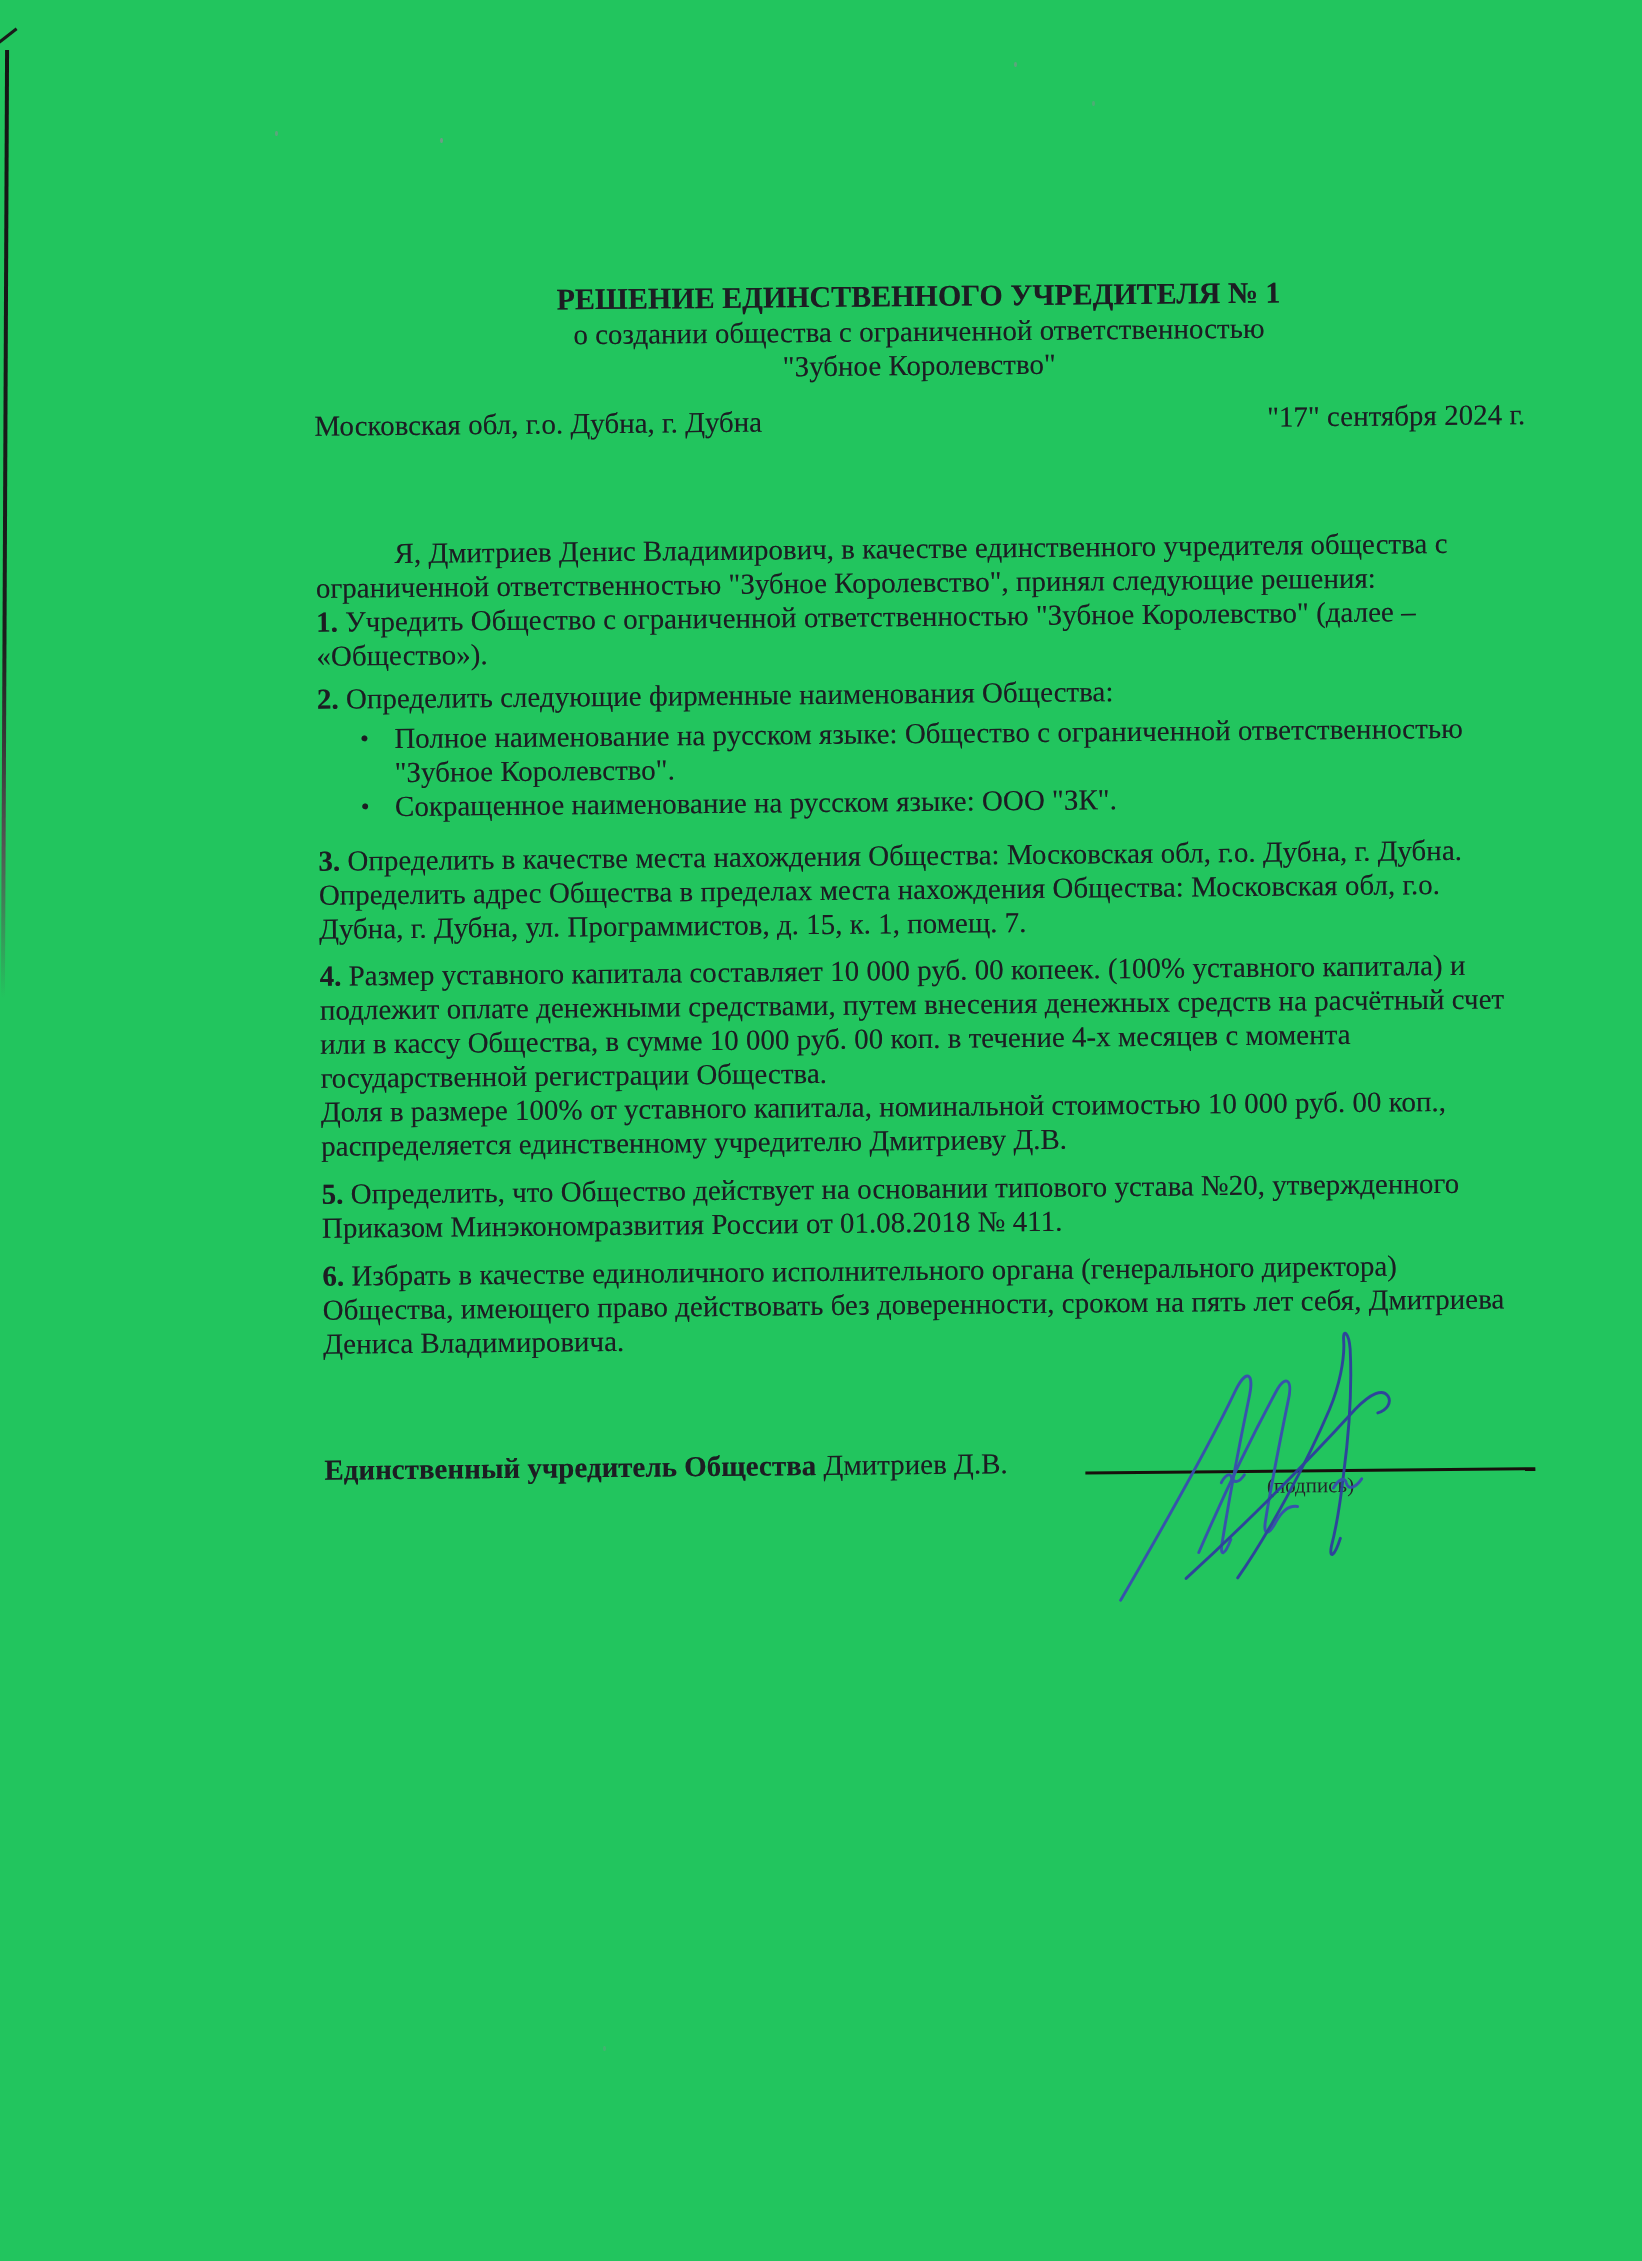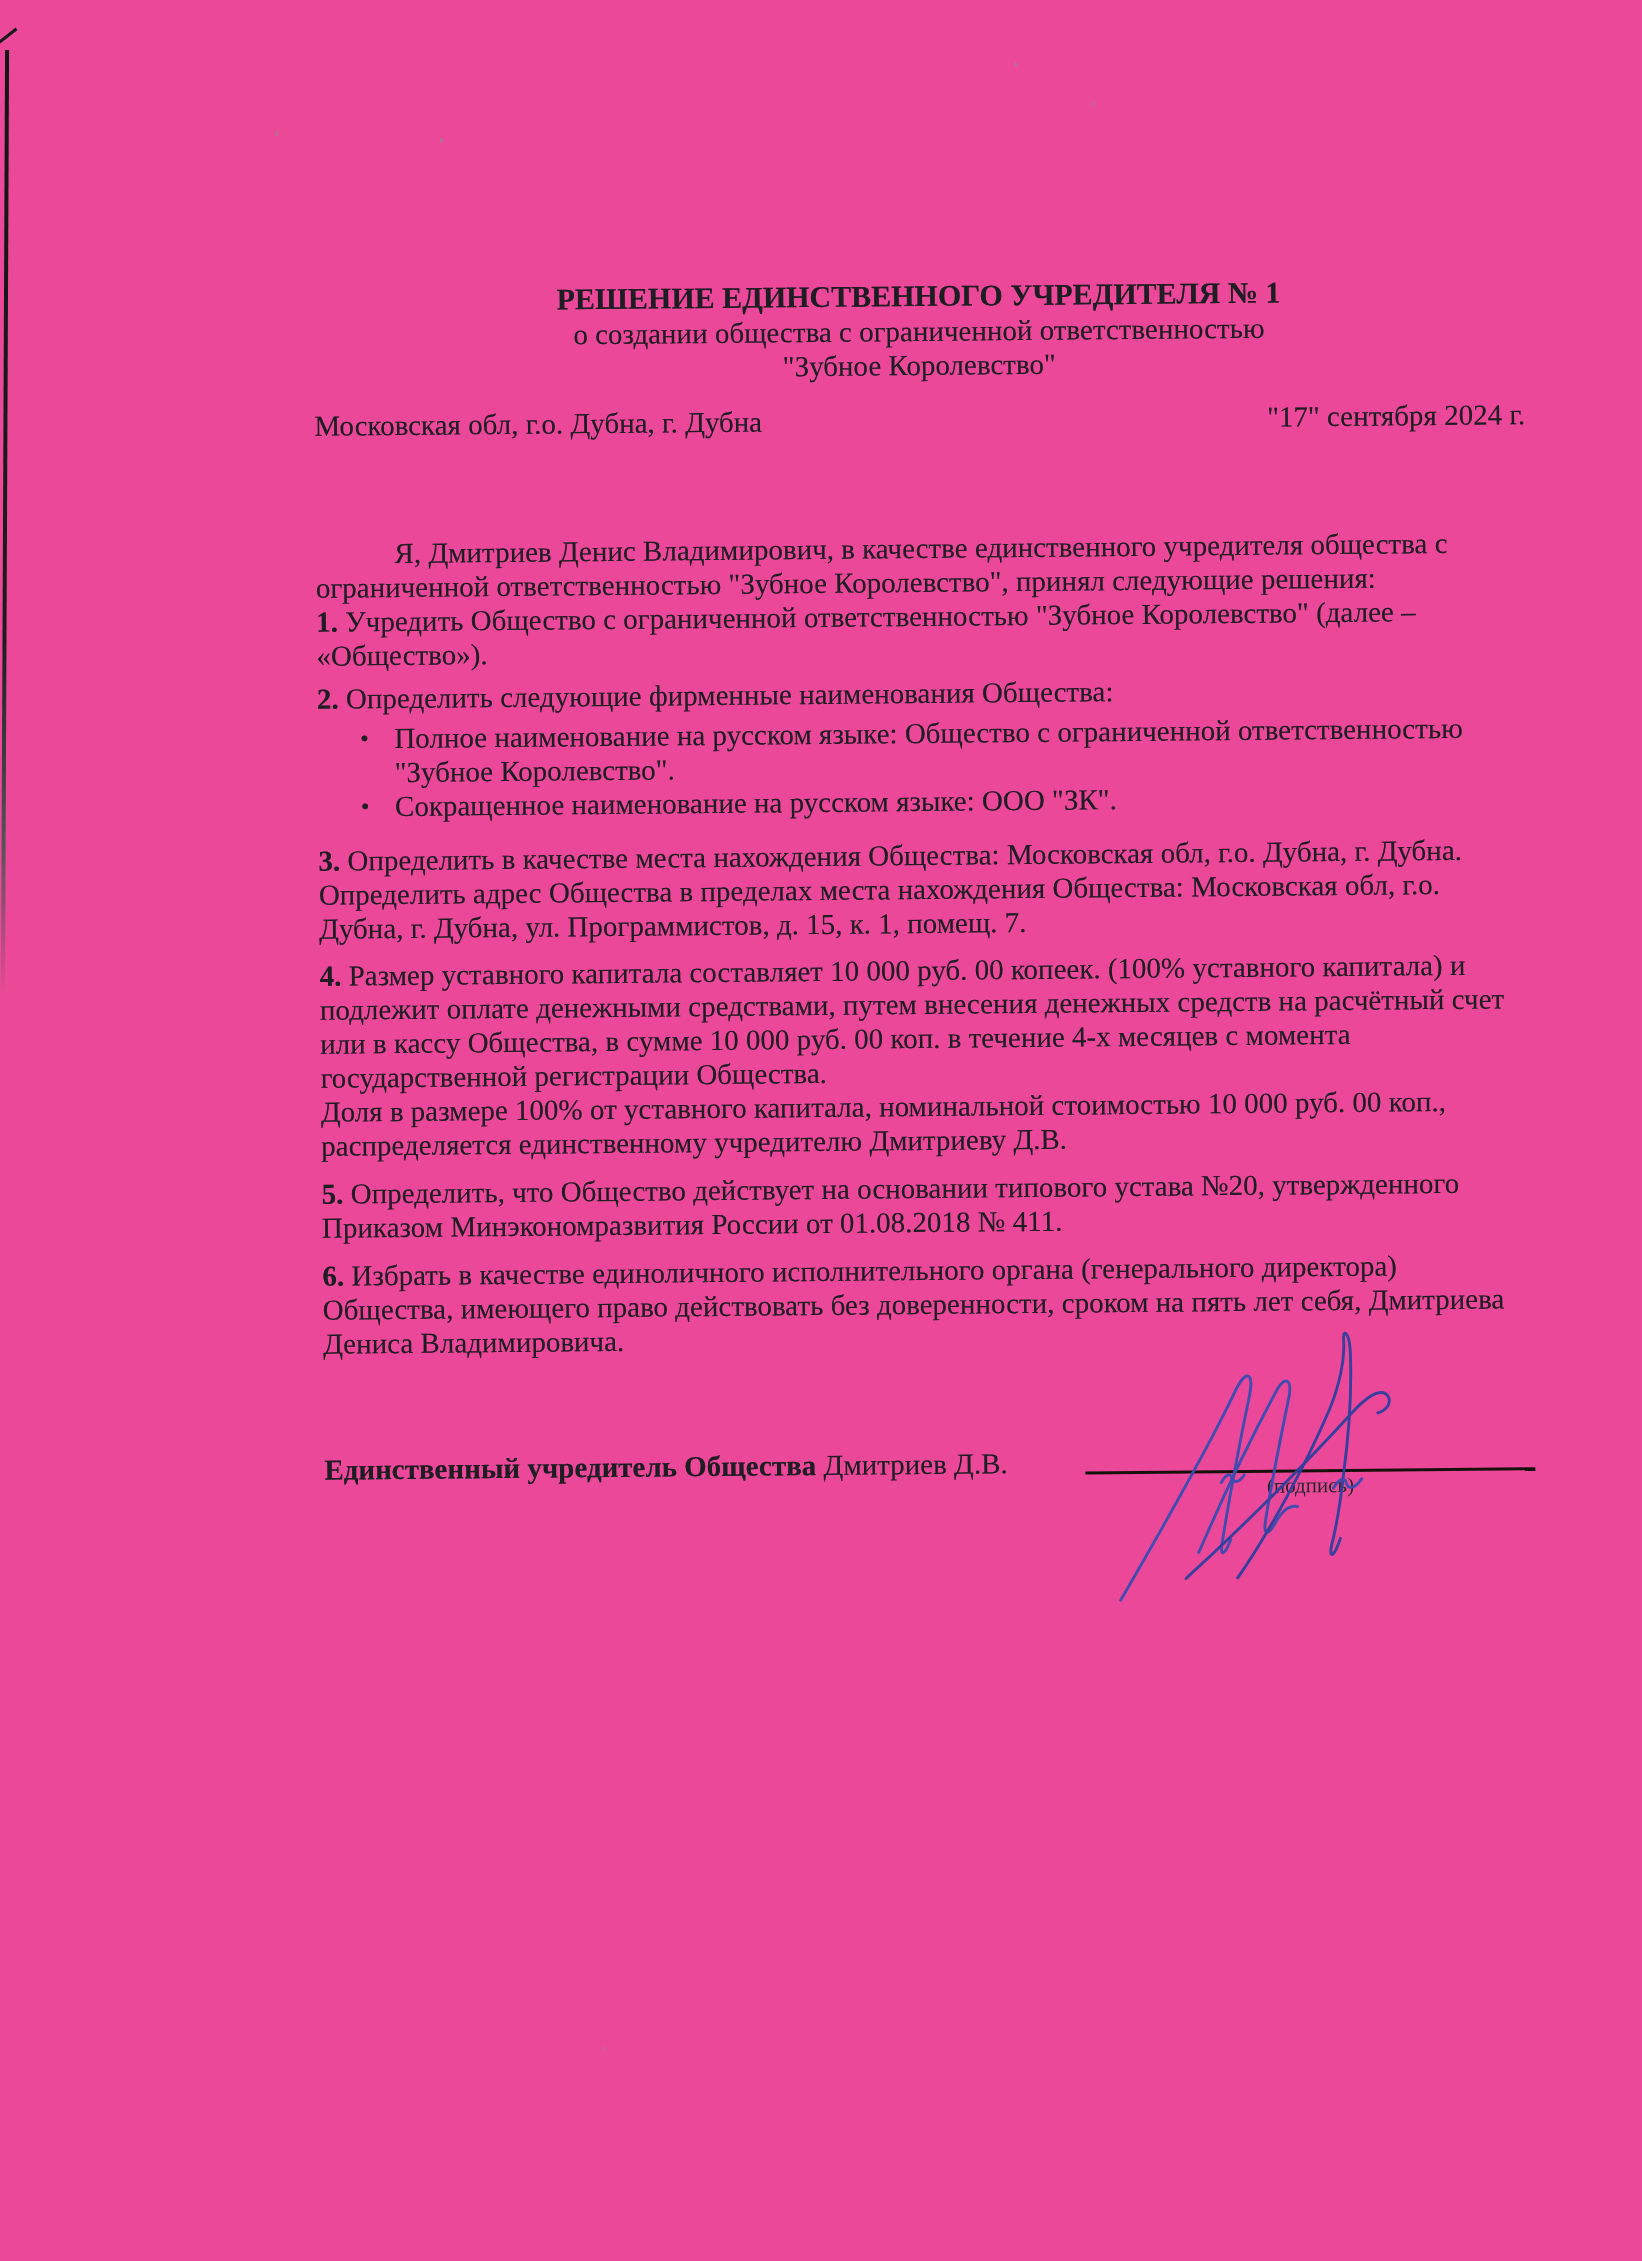--- a/index.html
+++ b/index.html
@@ -3,21 +3,21 @@
 <meta charset="utf-8">
 <style>
   html, body { margin:0; padding:0; }
   body {
     width:1642px; height:2261px;
     background:#ffffff;
     position:relative;
     overflow:hidden;
     font-family:"Liberation Serif", serif;
   }
-  .page { position:absolute; inset:0; background:#ec4899; }
+  .page { position:absolute; inset:0; background:#22c55e; }
 
   
   .edge-line {
     position:absolute; left:2.6px; top:50px; width:3.9px; height:948px;
     background:linear-gradient(to bottom, #141414 0%, #1c1c1c 62%, #555 84%, rgba(130,130,130,0) 100%);
     transform:rotate(0.25deg);
   }
   .edge-corner {
     position:absolute; left:-2.6px; top:34px; width:22px; height:3.2px;
     background:#1a1a1a; transform:rotate(-38deg);

